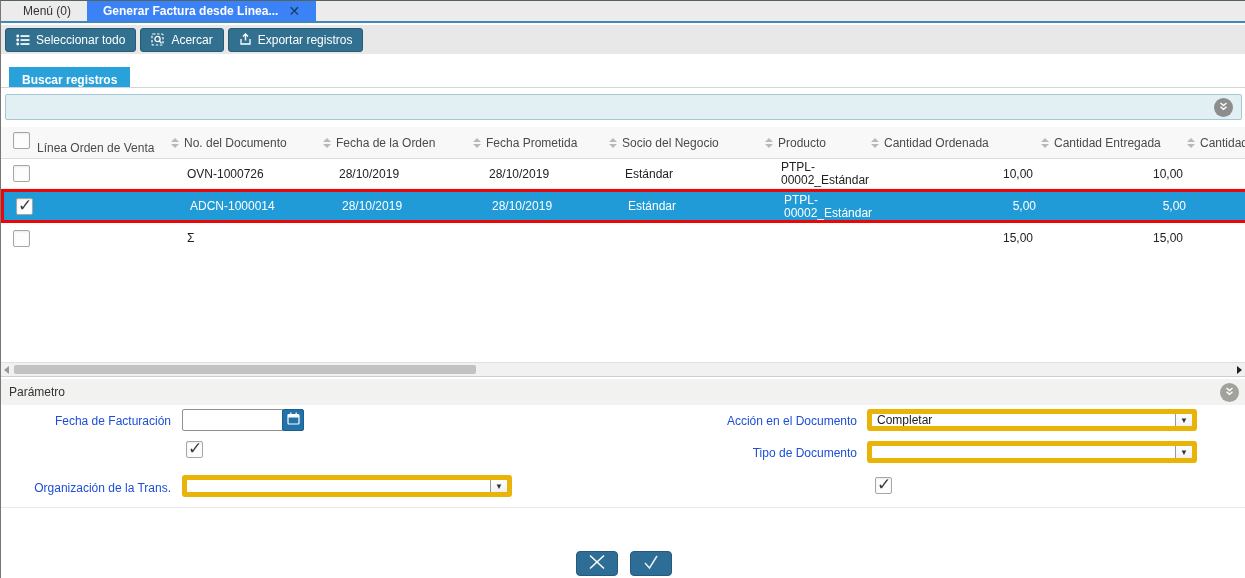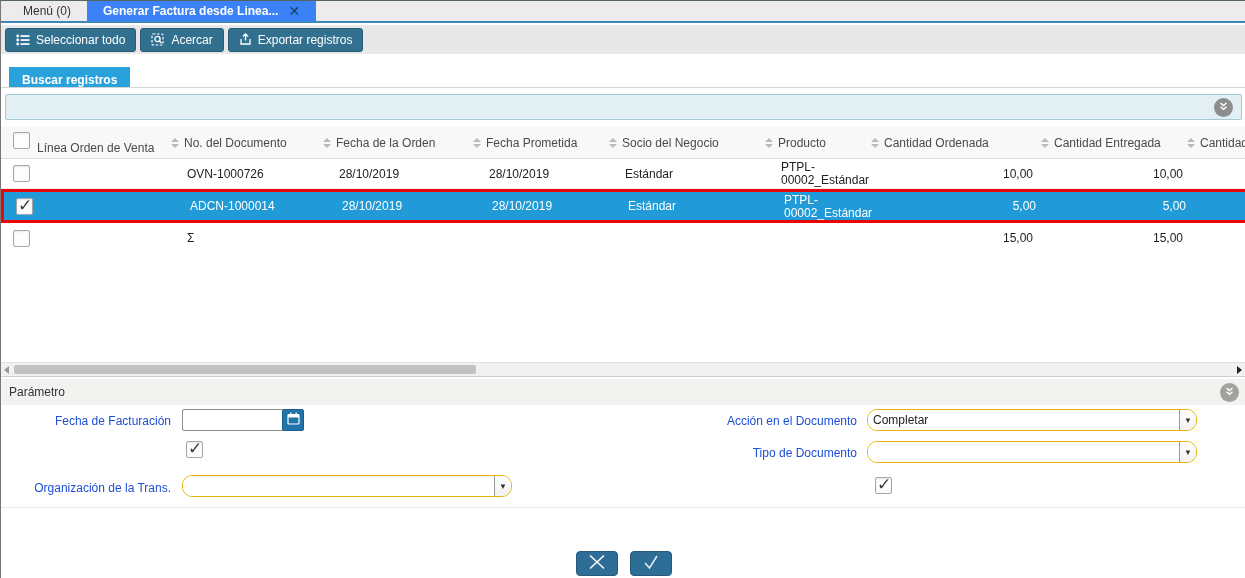--- a/index.html
+++ b/index.html
@@ -65,21 +65,21 @@
   .hthumb { position:absolute; left:13px; top:2px; width:462px; height:9px; background:#c2c2c2; border-radius:2px; cursor:pointer; }
 
   
   .paramhdr { position:absolute; top:378px; left:0; right:0; height:26px; background:#f2f2f1; display:flex; align-items:center; padding-left:8px; color:#333; }
   .paramhdr .circlebtn { position:absolute; right:6px; top:4px; background:#a2a29c; }
   .formdivider { position:absolute; top:506px; left:0; right:0; height:1px; background:#e9e9e9; }
 
   .flabel { position:absolute; text-align:right; color:#1d4ed8; line-height:14px; }
   .txt { position:absolute; height:22px; border:1px solid #8f8f8f; border-radius:2px 0 0 2px; background:#fff; padding:0 5px; font:inherit; outline:none; }
   .calbtn { position:absolute; width:22px; height:22px; background:#2273a9; border:1px solid #1c5f8d; border-radius:2px; display:flex; align-items:center; justify-content:center; cursor:pointer; }
-  .combo { position:absolute; height:22px; border:1px solid #eab308; border-radius:10px; background:#fff; display:flex; overflow:hidden; }
+  .combo { position:absolute; height:22px; border:5px solid #eab308; border-radius:3px; background:#fff; display:flex; overflow:hidden; }
   .combo input { flex:1; border:none; outline:none; font:inherit; padding:0 5px; background:#fff; color:#222; }
   .combo .cbtn { flex:none; width:17px; border-left:1px solid #999; background:linear-gradient(#fff,#f1f1f1); display:flex; align-items:center; justify-content:center; font-size:8px; color:#333; cursor:pointer; }
 
   
   .fbtn { position:absolute; top:550px; width:42px; height:25px; background:#2e6d96; border:1px solid #26597b; border-radius:4px; display:flex; align-items:center; justify-content:center; cursor:pointer; }
 </style>
 </head>
 <body>
 
 <div id="stage">

